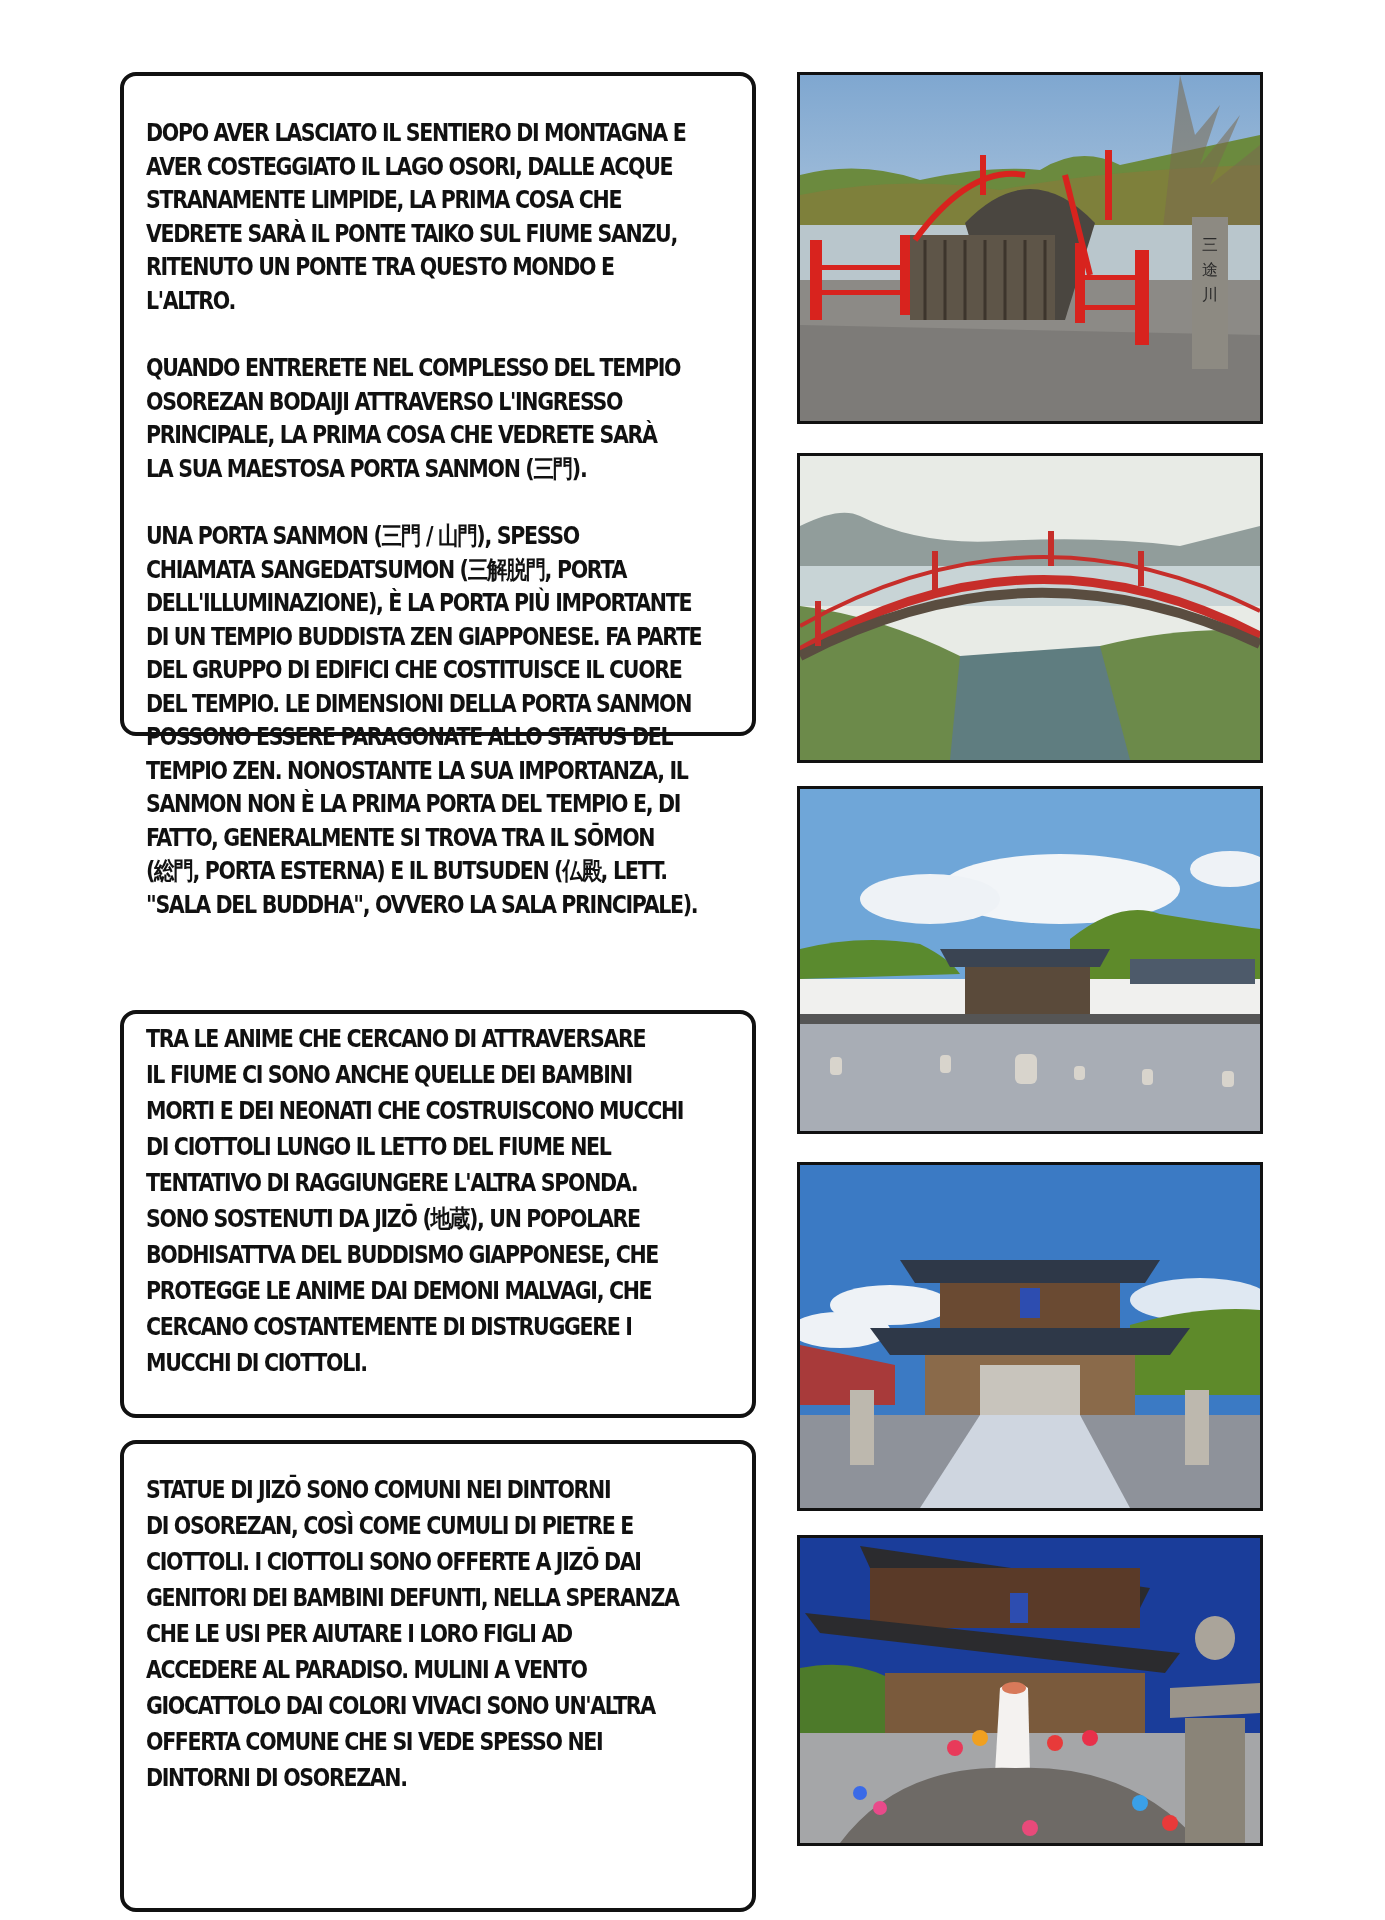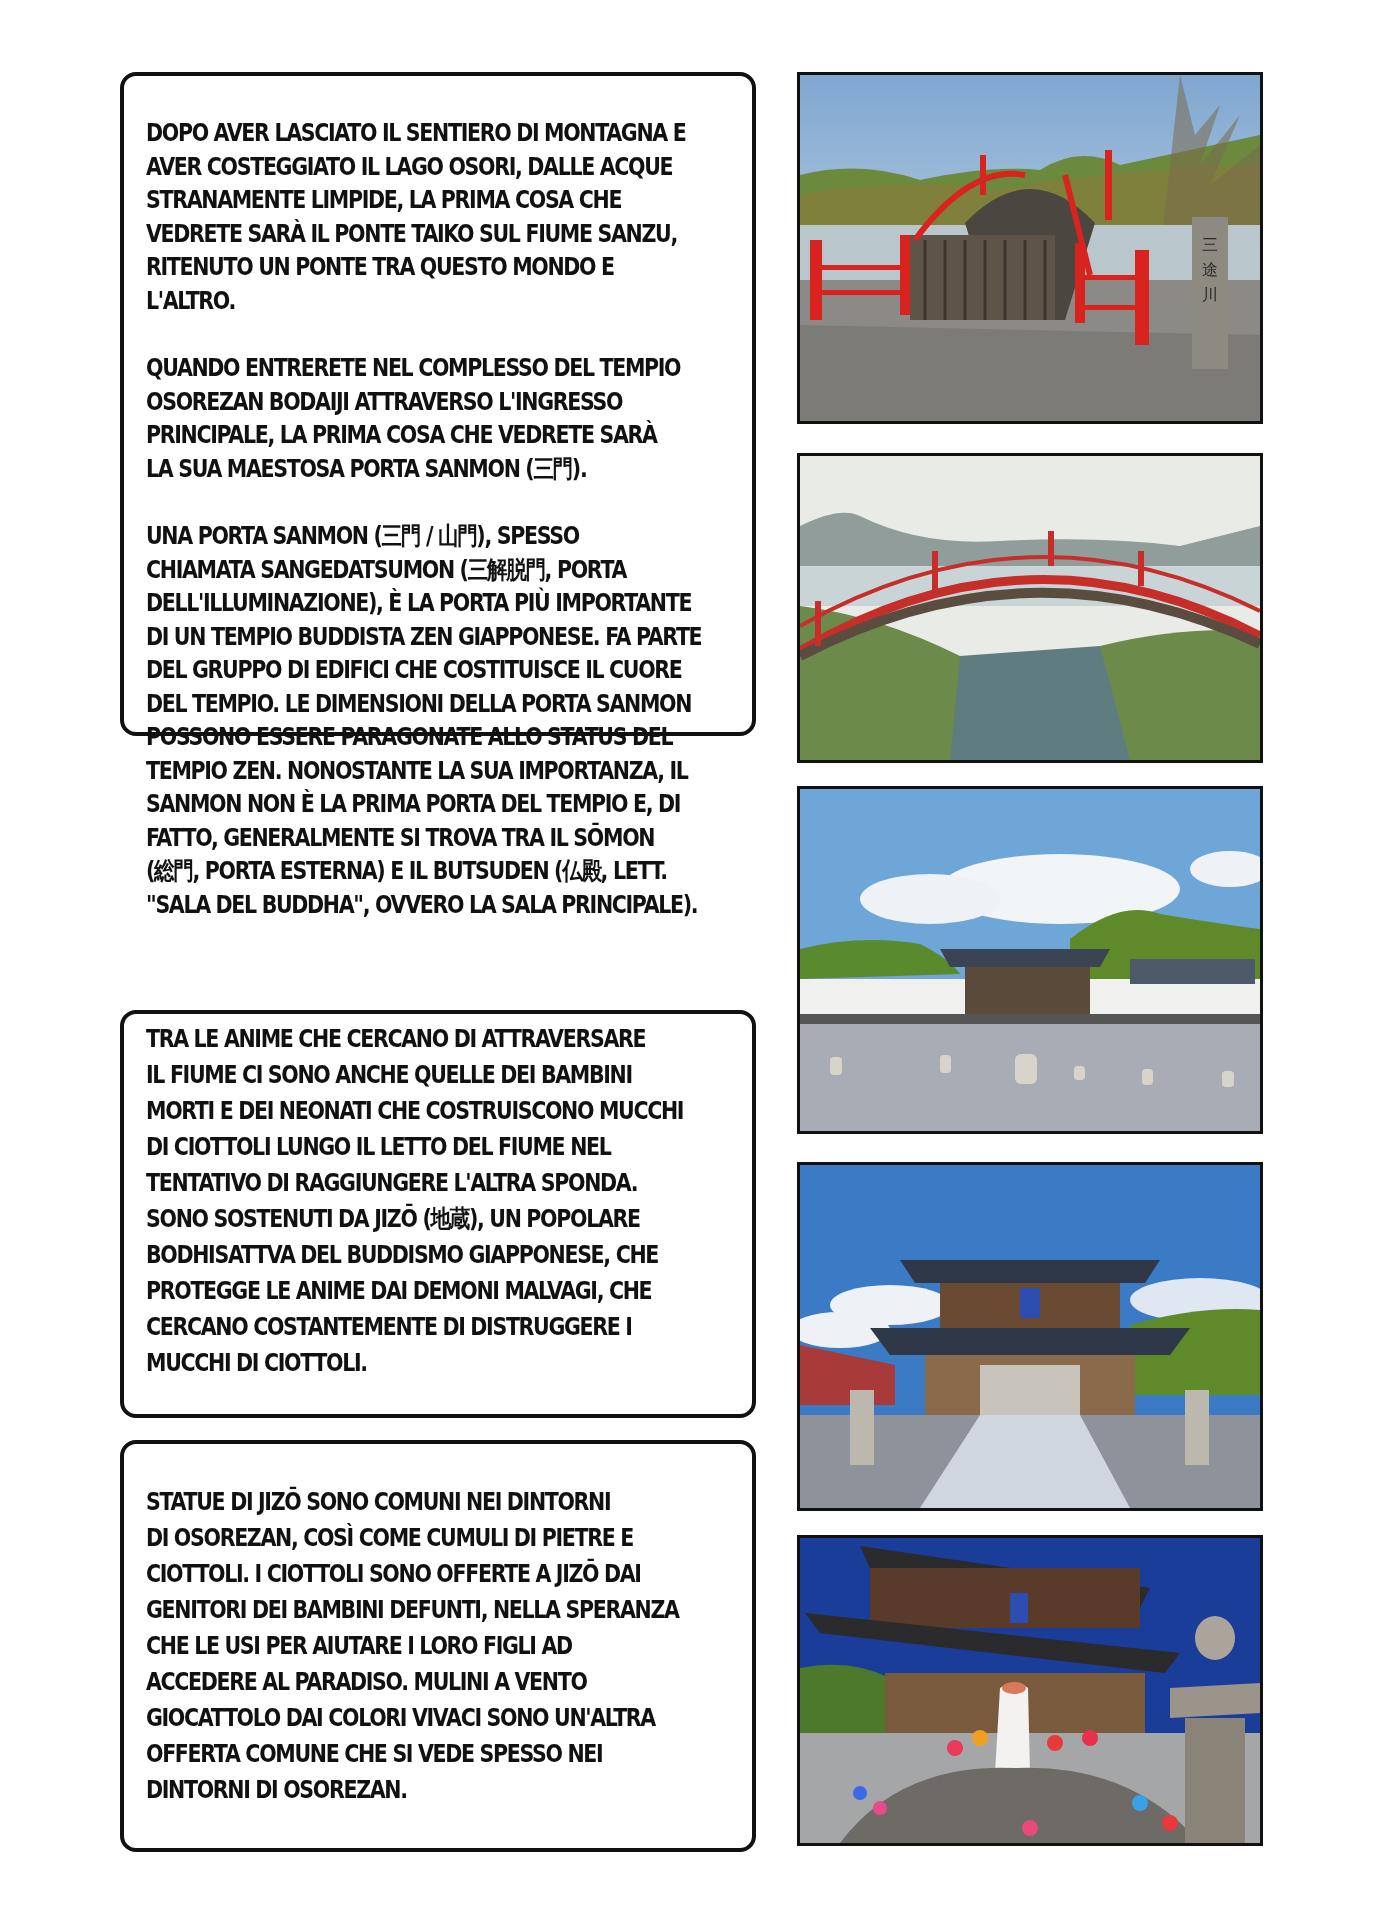--- a/index.html
+++ b/index.html
@@ -24,21 +24,21 @@
     color: #111;
     text-transform: uppercase;
     transform: scaleX(0.84);
     transform-origin: left top;
     width: 119%;
     white-space: pre-line;
   }
   .panel p + p { margin-top: 34px; }
   #panel-1 { top: 72px; height: 664px; padding-top: 40px; }
   #panel-2 { top: 1010px; height: 408px; padding-top: 7px; }
-  #panel-3 { top: 1440px; height: 412px; padding-top: 40px; }
+  #panel-3 { top: 1440px; height: 472px; padding-top: 28px; }
   #panel-2 p { line-height: 36px; }
   #panel-3 p { line-height: 36px; }
 
   .photo {
     position: absolute;
     left: 797px;
     width: 466px;
     border: 3px solid #111;
     box-sizing: border-box;
     overflow: hidden;

